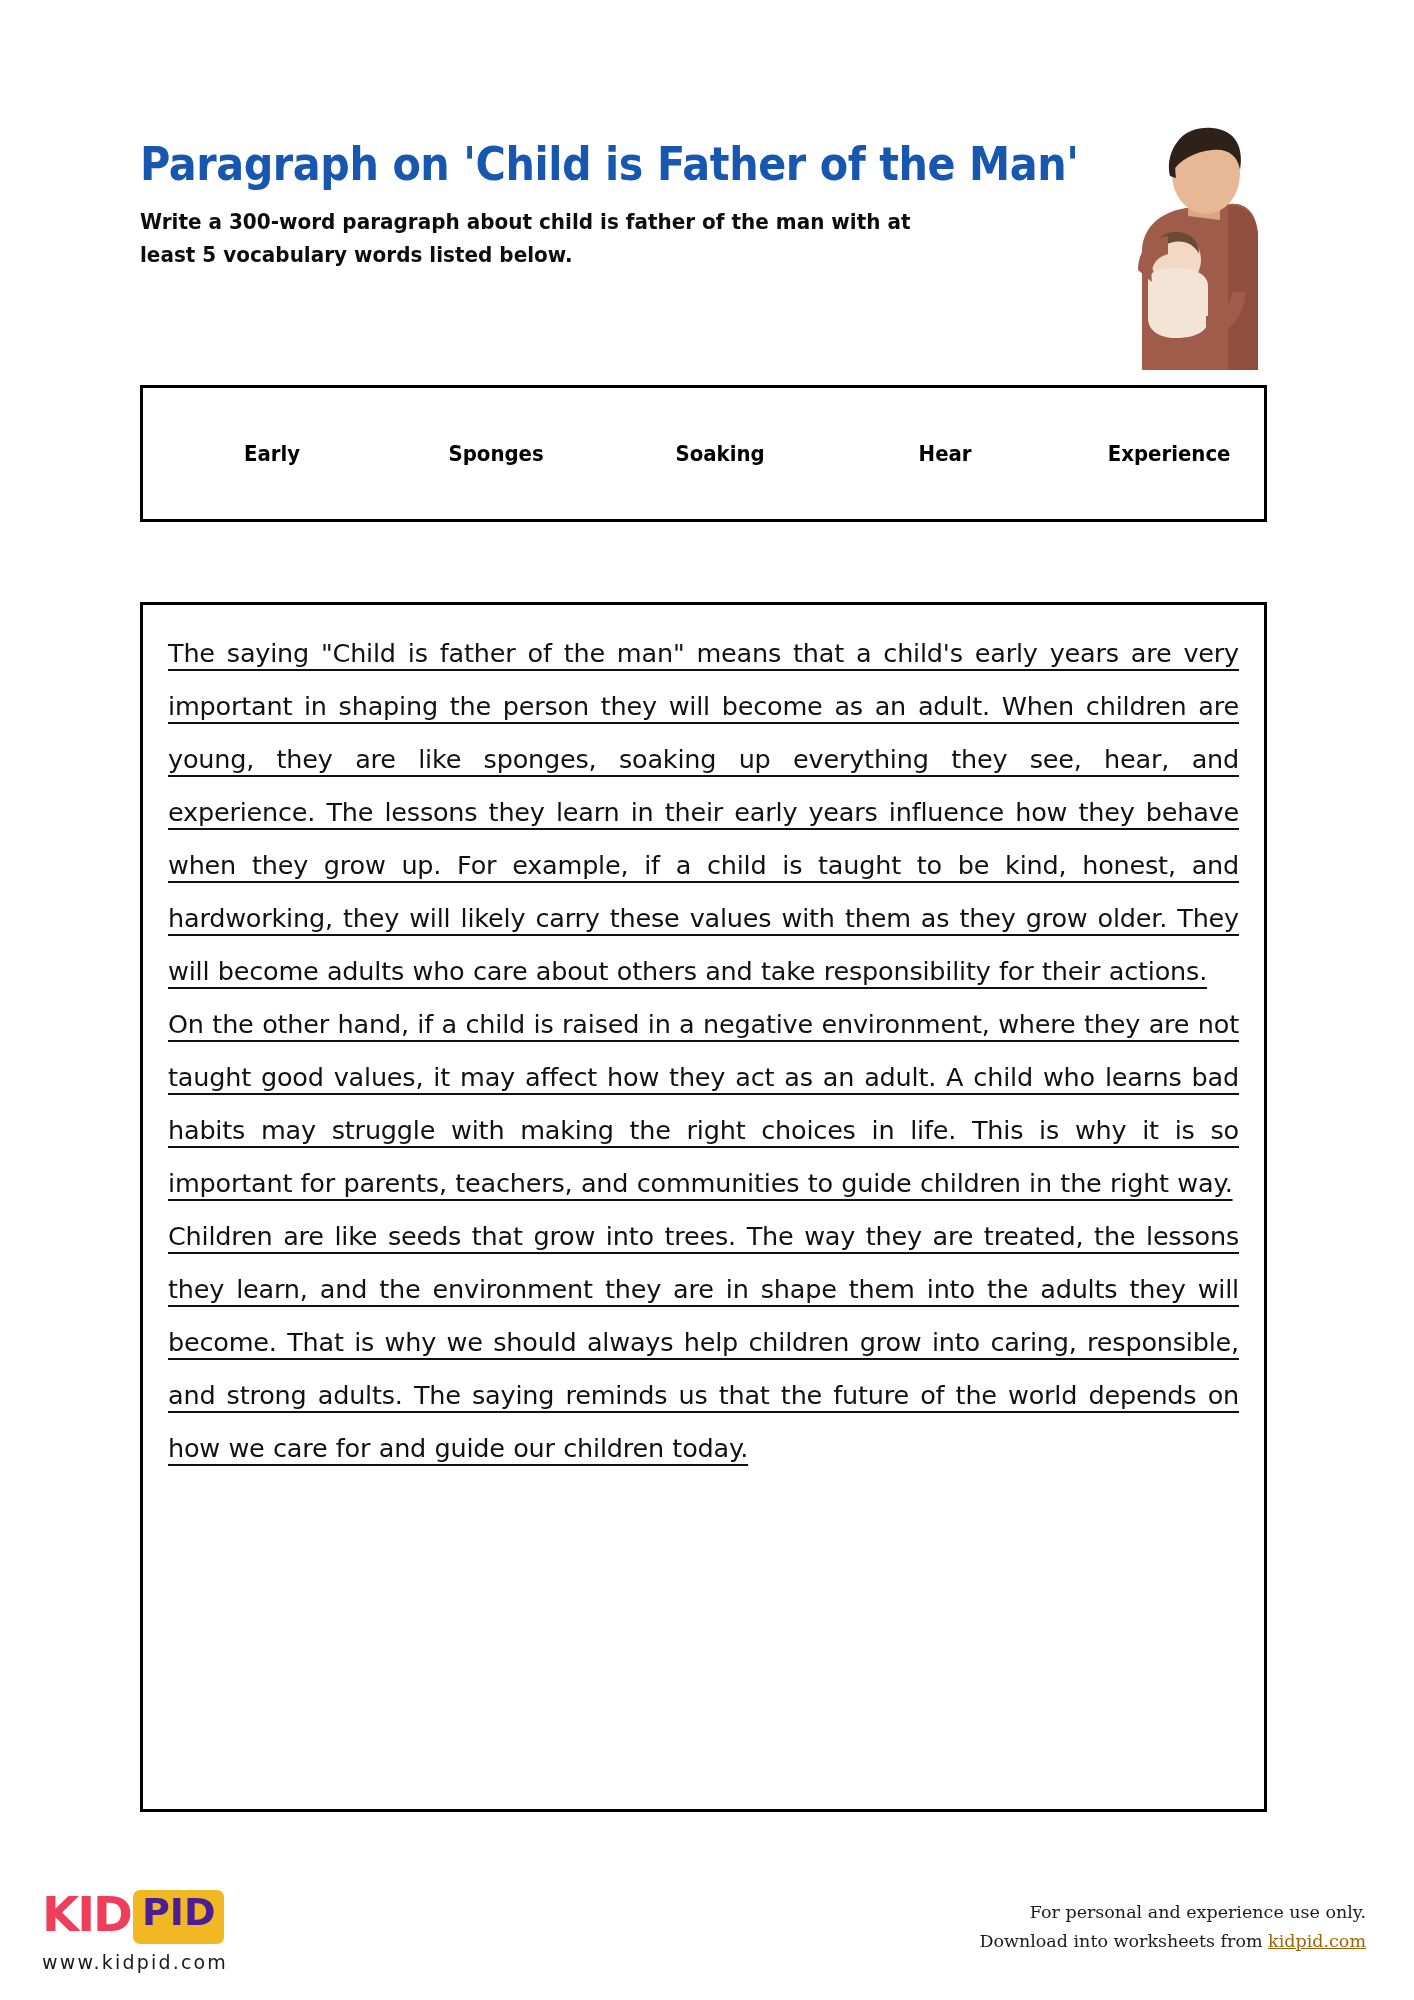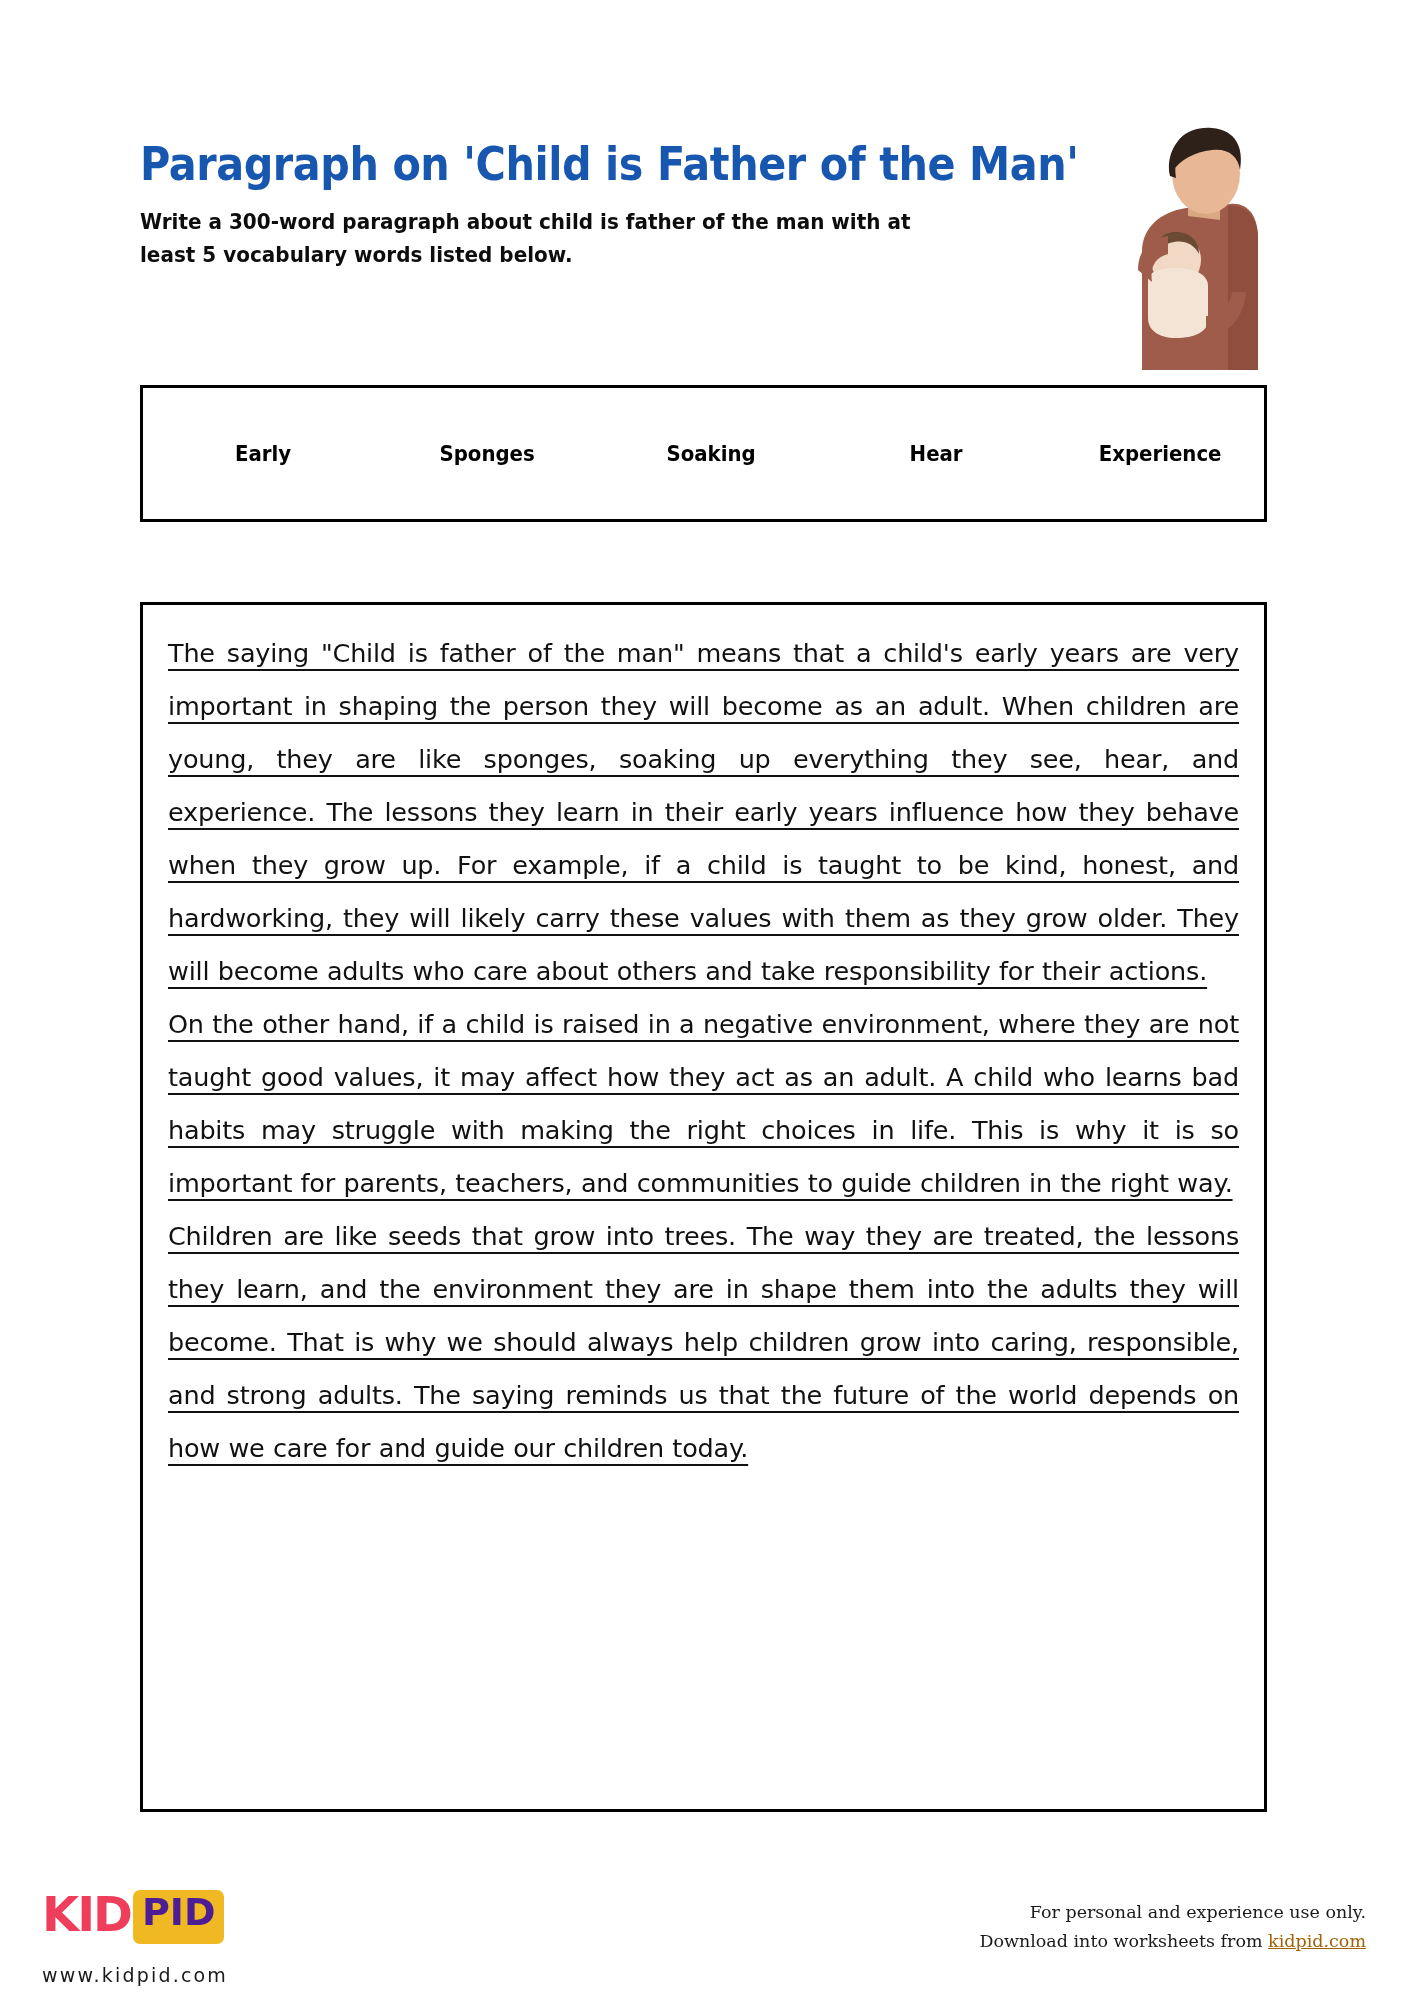--- a/index.html
+++ b/index.html
@@ -73,21 +73,21 @@
     height: 137px;
     border: 3px solid #000000;
     box-sizing: border-box;
     display: flex;
     flex-direction: column;
     justify-content: center;
   }
   .vocab-row {
     display: flex;
     width: 100%;
-    padding: 9px 8px;
+    padding: 9px 17px;
     justify-content: center;
   }
   .vocab-cell {
     flex: 1 1 0;
     text-align: center;
     font-family: "DejaVu Sans", sans-serif;
     font-weight: 700;
     font-size: 21px;
     color: #000000;
     transform: scaleX(0.94);
@@ -155,21 +155,21 @@
     padding: 3px 9px 5px 9px;
     letter-spacing: 0px;
     line-height: 1;
     margin-left: 2px;
   }
   .logo-url {
     font-family: "DejaVu Sans", sans-serif;
     font-size: 19px;
     color: #1a1a1a;
     letter-spacing: 2.2px;
-    margin-top: 20px;
+    margin-top: 7px;
   }
   .footer-right {
     position: absolute;
     right: 48px;
     top: 8px;
     text-align: right;
     font-family: "DejaVu Serif", serif;
     font-size: 17.5px;
     line-height: 1.65;
     color: #1a1a1a;

